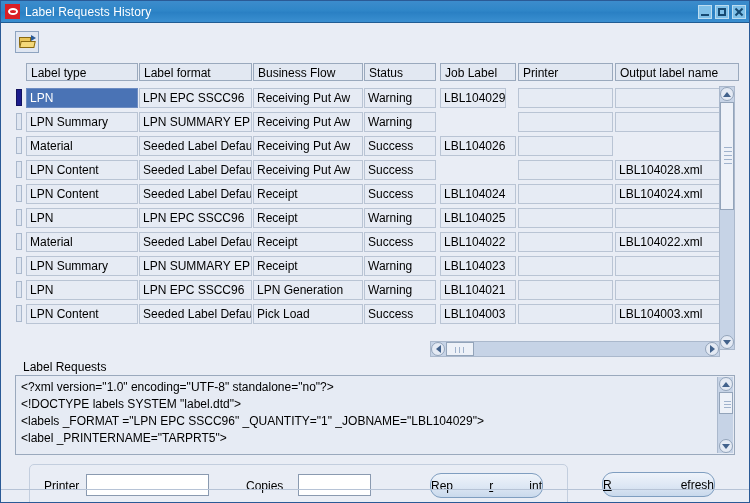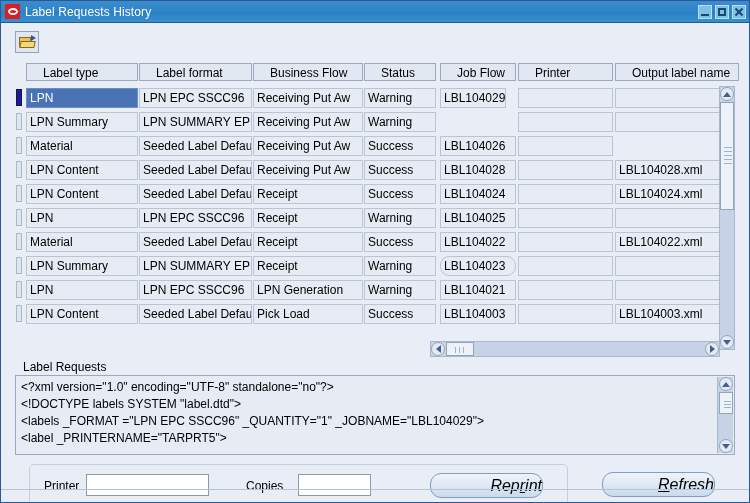--- a/index.html
+++ b/index.html
@@ -164,21 +164,21 @@
   }
   .hdr-cell {
     position: absolute;
     top: 2px;
     height: 18px;
     background: #e2e8f2;
     border: 1px solid #9aa9bd;
     box-sizing: border-box;
     font-size: 12px;
     color: #000;
-    padding-left: 16px;
+    padding-left: 4px;
     line-height: 19px;
     overflow: hidden;
     cursor: pointer;
   }
   .rows-area {
     position: absolute;
     left: 0; top: 25px;
     width: 720px;
     height: 264px;
     overflow: hidden;
@@ -383,27 +383,26 @@
     color: #000;
     outline: none;
   }
   .btn {
     position: absolute;
     background: linear-gradient(to bottom, #eef3fa 0%, #dde7f4 55%, #c9d9ec 100%);
     border: 1px solid #7f9ec0;
     border-radius: 11px;
     box-sizing: border-box;
     font-family: "Liberation Sans", sans-serif;
-    font-size: 16px;
+    font-size: 12px;
     color: #000;
     cursor: pointer;
     display: flex;
     align-items: center;
-    justify-content: flex-end;
-    font-style: italic;
+    justify-content: space-between;
   }
   .btn .mn { text-decoration: underline; }
   .footer-line {
     position: absolute;
     left: 0; top: 466px;
     width: 748px;
     height: 1px;
     background: #b6c3d6;
   }
 </style>
@@ -442,21 +441,21 @@
         </span>
       </div>
     </div>
 
     <div class="grid-wrap">
       <div class="hdr-row">
           <div class="hdr-cell" style="left: 11px; width: 112px;">Label type</div>
           <div class="hdr-cell" style="left: 124px; width: 113px;">Label format</div>
           <div class="hdr-cell" style="left: 238px; width: 110px;">Business Flow</div>
           <div class="hdr-cell" style="left: 349px; width: 72px;">Status</div>
-          <div class="hdr-cell" style="left: 425px; width: 76px;">Job Flow</div>
+          <div class="hdr-cell" style="left: 425px; width: 76px;">Job Label</div>
           <div class="hdr-cell" style="left: 503px; width: 95px;">Printer</div>
           <div class="hdr-cell" style="left: 600px; width: 124px;">Output label name</div>
         </div>
       <div class="rows-area">
           <div class="grid-row selected" style="top: 0px;">
             <div class="sel-marker"></div>
             <div class="cell first-sel" style="left: 11px; width: 112px;">LPN</div>
             <div class="cell" style="left: 124px; width: 113px;">LPN EPC SSCC96</div>
             <div class="cell" style="left: 238px; width: 110px;">Receiving Put Aw</div>
             <div class="cell" style="left: 349px; width: 72px;">Warning</div>
@@ -481,21 +480,20 @@
             <div class="cell" style="left: 349px; width: 72px;">Success</div>
             <div class="cell" style="left: 425px; width: 76px;">LBL104026</div>
             <div class="cell" style="left: 503px; width: 95px;"></div>
           </div>
           <div class="grid-row" style="top: 72px;">
             <div class="sel-marker"></div>
             <div class="cell" style="left: 11px; width: 112px;">LPN Content</div>
             <div class="cell" style="left: 124px; width: 113px;">Seeded Label Defau</div>
             <div class="cell" style="left: 238px; width: 110px;">Receiving Put Aw</div>
             <div class="cell" style="left: 349px; width: 72px;">Success</div>
-            <div class="cell" style="left: 425px; width: 76px;">LBL104028</div>
             <div class="cell" style="left: 503px; width: 95px;"></div>
             <div class="cell" style="left: 600px; width: 124px;">LBL104028.xml</div>
           </div>
           <div class="grid-row" style="top: 96px;">
             <div class="sel-marker"></div>
             <div class="cell" style="left: 11px; width: 112px;">LPN Content</div>
             <div class="cell" style="left: 124px; width: 113px;">Seeded Label Defau</div>
             <div class="cell" style="left: 238px; width: 110px;">Receipt</div>
             <div class="cell" style="left: 349px; width: 72px;">Success</div>
             <div class="cell" style="left: 425px; width: 76px;">LBL104024</div>
@@ -521,21 +519,21 @@
             <div class="cell" style="left: 425px; width: 76px;">LBL104022</div>
             <div class="cell" style="left: 503px; width: 95px;"></div>
             <div class="cell" style="left: 600px; width: 124px;">LBL104022.xml</div>
           </div>
           <div class="grid-row" style="top: 168px;">
             <div class="sel-marker"></div>
             <div class="cell" style="left: 11px; width: 112px;">LPN Summary</div>
             <div class="cell" style="left: 124px; width: 113px;">LPN SUMMARY EP</div>
             <div class="cell" style="left: 238px; width: 110px;">Receipt</div>
             <div class="cell" style="left: 349px; width: 72px;">Warning</div>
-            <div class="cell" style="left: 425px; width: 76px; border-radius: 9px;">LBL104023</div>
+            <div class="cell" style="left: 425px; width: 76px;">LBL104023</div>
             <div class="cell" style="left: 503px; width: 95px;"></div>
             <div class="cell" style="left: 600px; width: 124px;"></div>
           </div>
           <div class="grid-row" style="top: 192px;">
             <div class="sel-marker"></div>
             <div class="cell" style="left: 11px; width: 112px;">LPN</div>
             <div class="cell" style="left: 124px; width: 113px;">LPN EPC SSCC96</div>
             <div class="cell" style="left: 238px; width: 110px;">LPN Generation</div>
             <div class="cell" style="left: 349px; width: 72px;">Warning</div>
             <div class="cell" style="left: 425px; width: 76px;">LBL104021</div>

